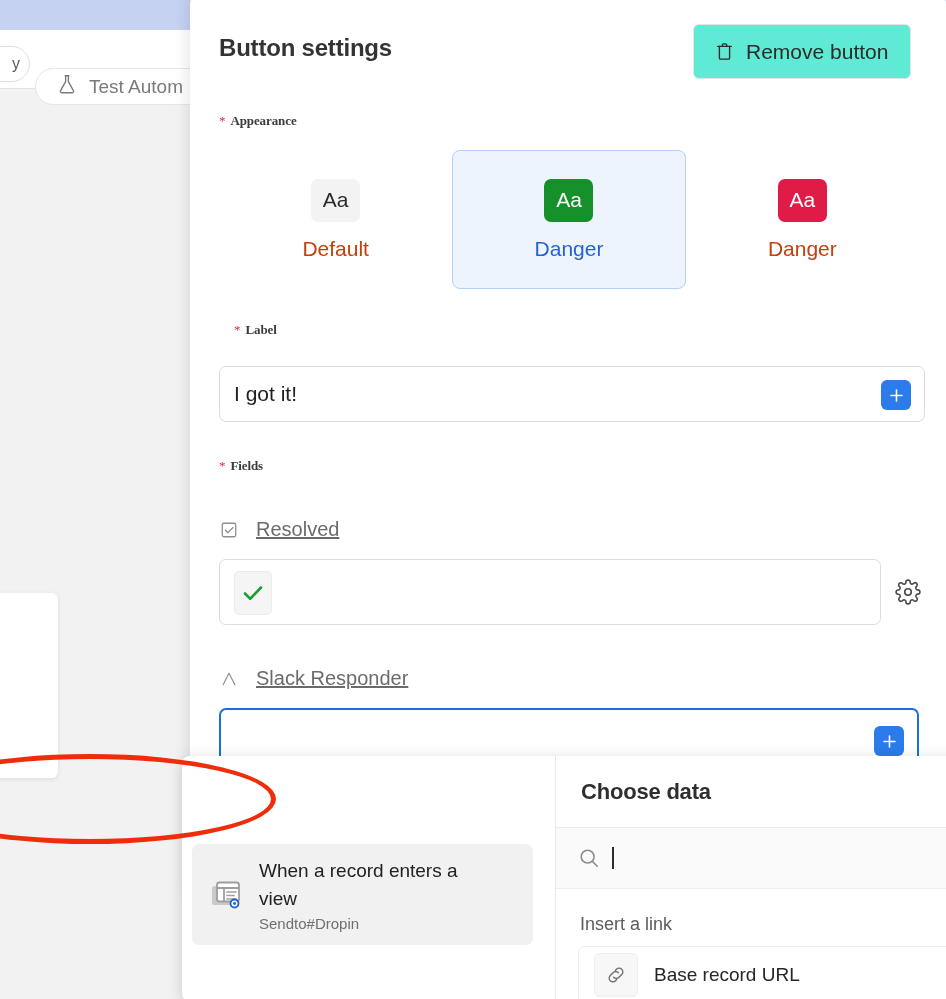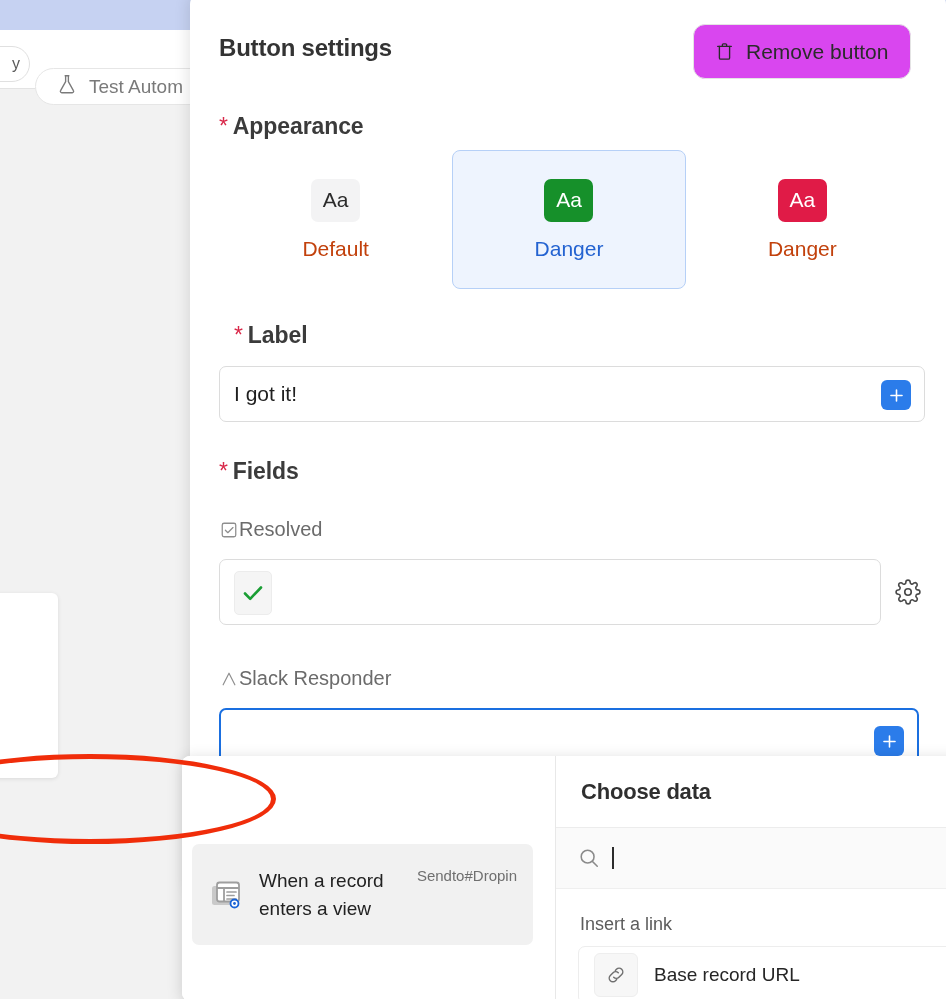--- a/index.html
+++ b/index.html
@@ -75,29 +75,30 @@
     position: absolute; left: 0; top: 0; width: 100%; height: 100px;
   }
   .modal-title {
     position: absolute; left: 29px; top: 40px;
     font-size: 24px; color: #333333; font-weight: bold;
     letter-spacing: -0.2px;
   }
   .remove-btn {
     position: absolute; left: 503px; top: 30px;
     height: 55px; padding: 0 22px;
-    border: 1px solid #e4e4e4; border-radius: 12px; background: #d946ef;
+    border: 1px solid #e4e4e4; border-radius: 6px; background: #5eead4;
     display: flex; align-items: center; gap: 13px;
     font-size: 21px; color: #2b2b2b; cursor: pointer;
   }
   .trash-ico { width: 17px; height: 19px; flex: none; }
 
   .sec-label {
-    position: absolute; font-size: 23px; color: #3b3b3b; font-weight: bold;
+    position: absolute; font-size: 13px; color: #3b3b3b; font-weight: bold;
     letter-spacing: -0.1px;
+    font-family: Liberation Serif, serif;
   }
   .req { color: #d9294a; font-weight: normal; margin-right: 5px; }
 
   
   .appear-row {
     position: absolute; left: 29px; top: 156px; width: 700px; height: 139px;
     display: flex;
   }
   .appear-opt {
     width: 237px; height: 139px; border-radius: 8px;
@@ -129,22 +130,22 @@
   }
   .plus-btn {
     position: absolute; width: 30px; height: 30px; border-radius: 6px;
     background: #2b7cea; color: #ffffff; cursor: pointer;
     display: flex; align-items: center; justify-content: center;
   }
   .plus-btn svg { width: 19px; height: 19px; }
 
   
   .chk-title {
-    position: absolute; display: flex; align-items: center; gap: 1px;
-    font-size: 20px; color: #6b6b6b;
+    position: absolute; display: flex; align-items: center; gap: 18px;
+    font-size: 20px; color: #6b6b6b; text-decoration: underline;
   }
   .chk-glyph { width: 18px; height: 18px; flex: none; }
   .green-check-cell {
     position: absolute; left: 14px; top: 11px;
     width: 38px; height: 44px; border-radius: 5px;
     background: #f5f5f5; border: 1px solid #ececec;
     display: flex; align-items: center; justify-content: center;
   }
   .gear-btn {
     position: absolute; width: 26px; height: 26px; cursor: pointer;
@@ -167,21 +168,21 @@
     display: flex; align-items: center; padding-left: 25px;
     font-size: 22px; font-weight: bold; color: #2f2f2f; letter-spacing: -0.2px;
   }
   .source-item {
     position: absolute; left: 10px; top: 88px; width: 341px; height: 101px;
     background: #f1f1f1; border-radius: 7px;
     display: flex; align-items: center; gap: 15px; padding: 0 16px;
     cursor: pointer;
   }
   .src-ico { width: 36px; height: 36px; flex: none; position: relative; }
-  .src-txt { display: flex; flex-direction: row; gap: 2px; }
+  .src-txt { display: flex; flex-direction: column; gap: 2px; }
   .src-title { font-size: 19px; color: #222; line-height: 1.45; max-width: 222px; }
   .src-sub { font-size: 15px; color: #6f6f6f; }
 
   .search-row {
     position: absolute; left: 0; top: 72px; width: 100%; height: 61px;
     background: #fafafa; border-bottom: 1px solid #efefef;
     display: flex; align-items: center; padding-left: 22px; gap: 12px;
   }
   .search-ico { width: 22px; height: 22px; flex: none; }
   .caret {

